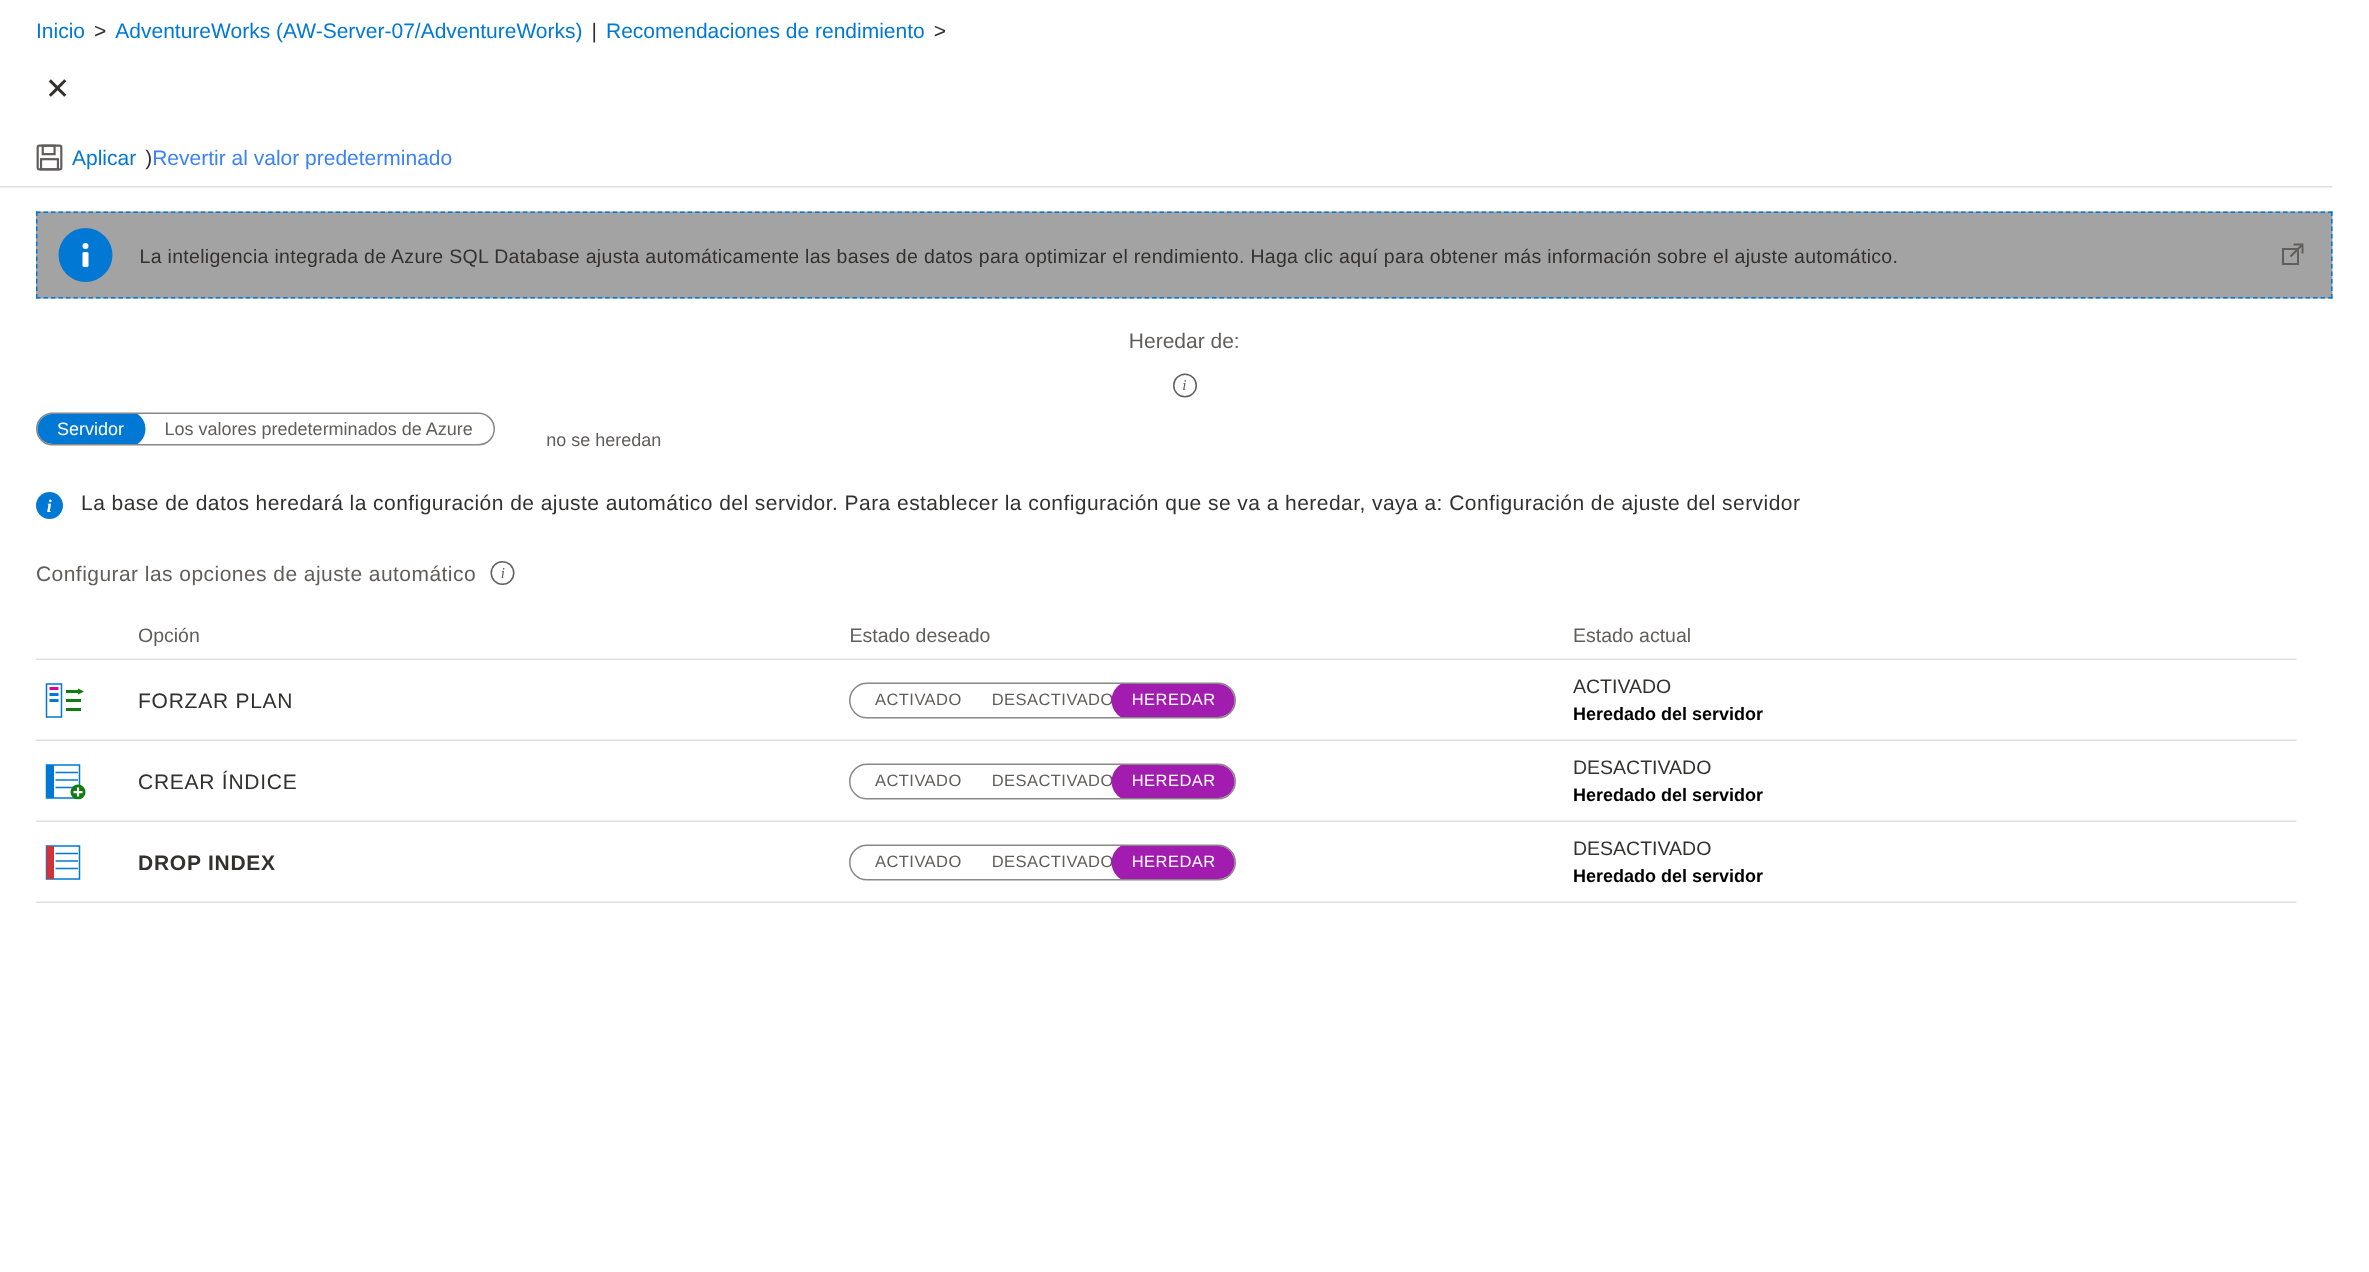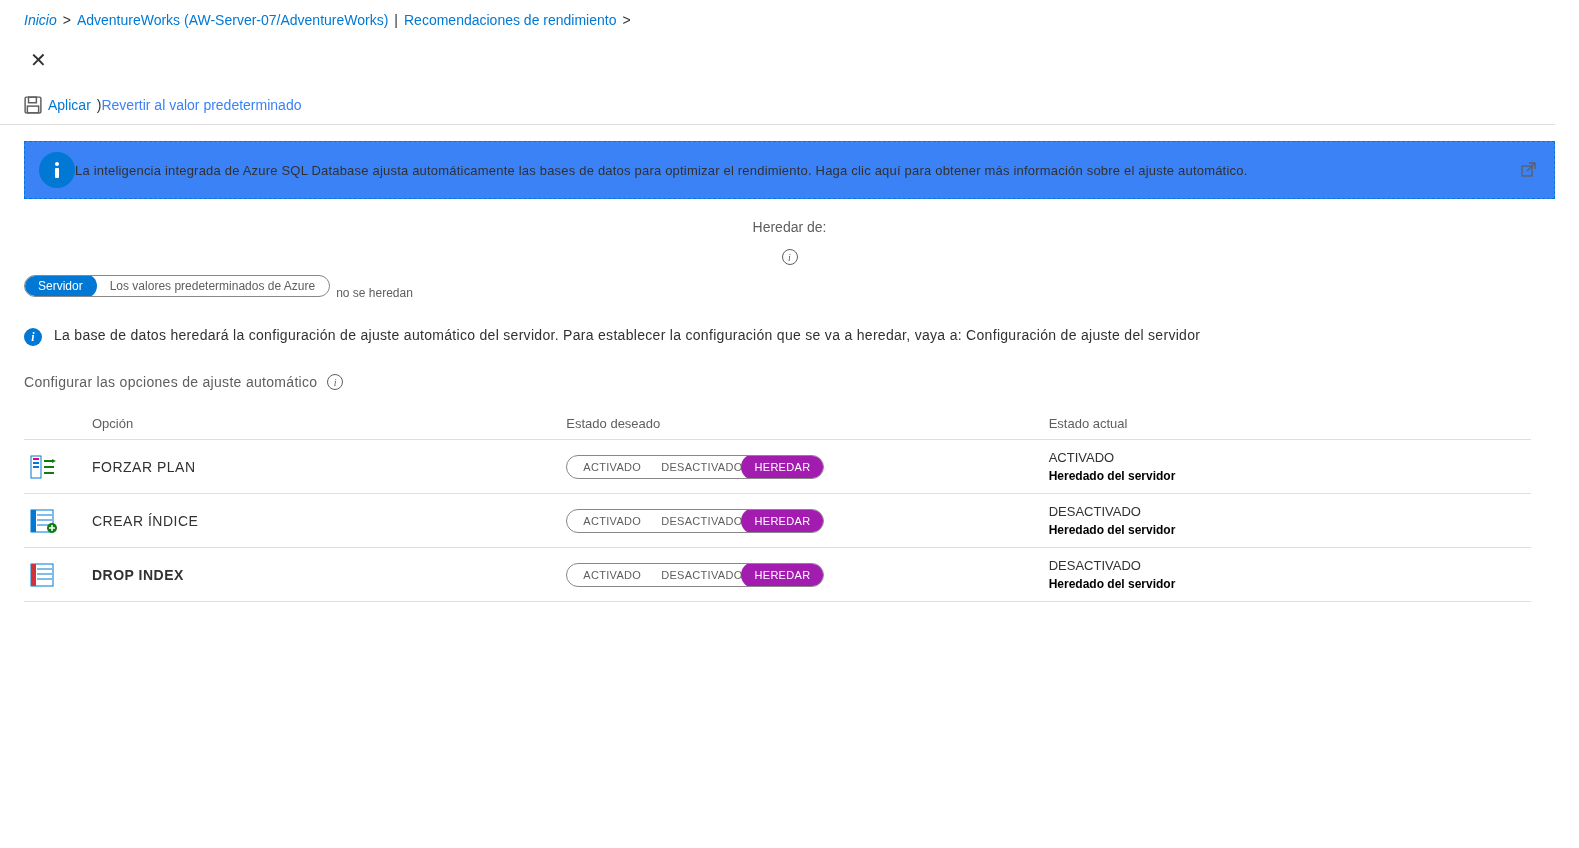--- a/index.html
+++ b/index.html
@@ -12,21 +12,21 @@
   }
   .breadcrumb {
     display: flex;
     align-items: center;
     gap: 6px;
     padding: 12px 24px 8px 24px;
     font-size: 14px;
   }
   .breadcrumb a { color: #0078d4; text-decoration: none; }
   .breadcrumb .sep { color: #323130; }
-  .breadcrumb .first { color: #0078d4; font-weight: 400; font-style: italic;}
+  .breadcrumb .first { color: #0078d4; font-weight: 400;}
   .header {
     display: flex;
     align-items: center;
     justify-content: space-between;
     padding: 8px 24px 20px 24px;
   }
   .header-left { display: flex; align-items: center; gap: 14px; }
   .db-icon { width: 36px; height: 36px; }
   .page-title { font-size: 24px; font-weight: 600; color: #323130; }
   .close-x {
@@ -49,24 +49,25 @@
     gap: 6px;
     color: #0078d4;
     cursor: pointer;
     font-size: 14px;
   }
   .toolbar-btn.secondary { color: #3b82f6; }
   .save-icon { width: 18px; height: 18px; }
   .info-banner {
     margin: 0 24px 20px 24px;
     border: 1px dashed #0078d4;
-    background: #3b82f6;
+    background: #a3a3a3;
     padding: 10px 14px;
     display: flex;
     align-items: center;
+    gap: 18px;
     cursor: pointer;
   }
   .info-banner .info-badge {
     width: 36px; height: 36px;
     border-radius: 50%;
     background: #0078d4;
     display: flex; align-items: center; justify-content: center;
     flex-shrink: 0;
   }
   .info-banner .info-badge svg { width: 24px; height: 24px; }
@@ -114,21 +115,21 @@
     border-radius: 14px;
     margin: -1px;
     line-height: 24px;
     height: 24px;
   }
   .inherit-extra {
     font-size: 12px;
     color: #605e5c;
     margin-left: 6px;
   }
-  .inherit-row { display:flex; align-items:center; margin-bottom: 16px;}
+  .inherit-row { display:flex; align-items:center; margin-bottom: 16px; gap: 28px;}
   .inline-info {
     display: flex;
     align-items: flex-start;
     gap: 12px;
     margin-bottom: 28px;
     font-size: 14px;
     letter-spacing: 0.3px;
   }
   .inline-info .small-badge {
     width: 18px; height: 18px; border-radius: 50%;

